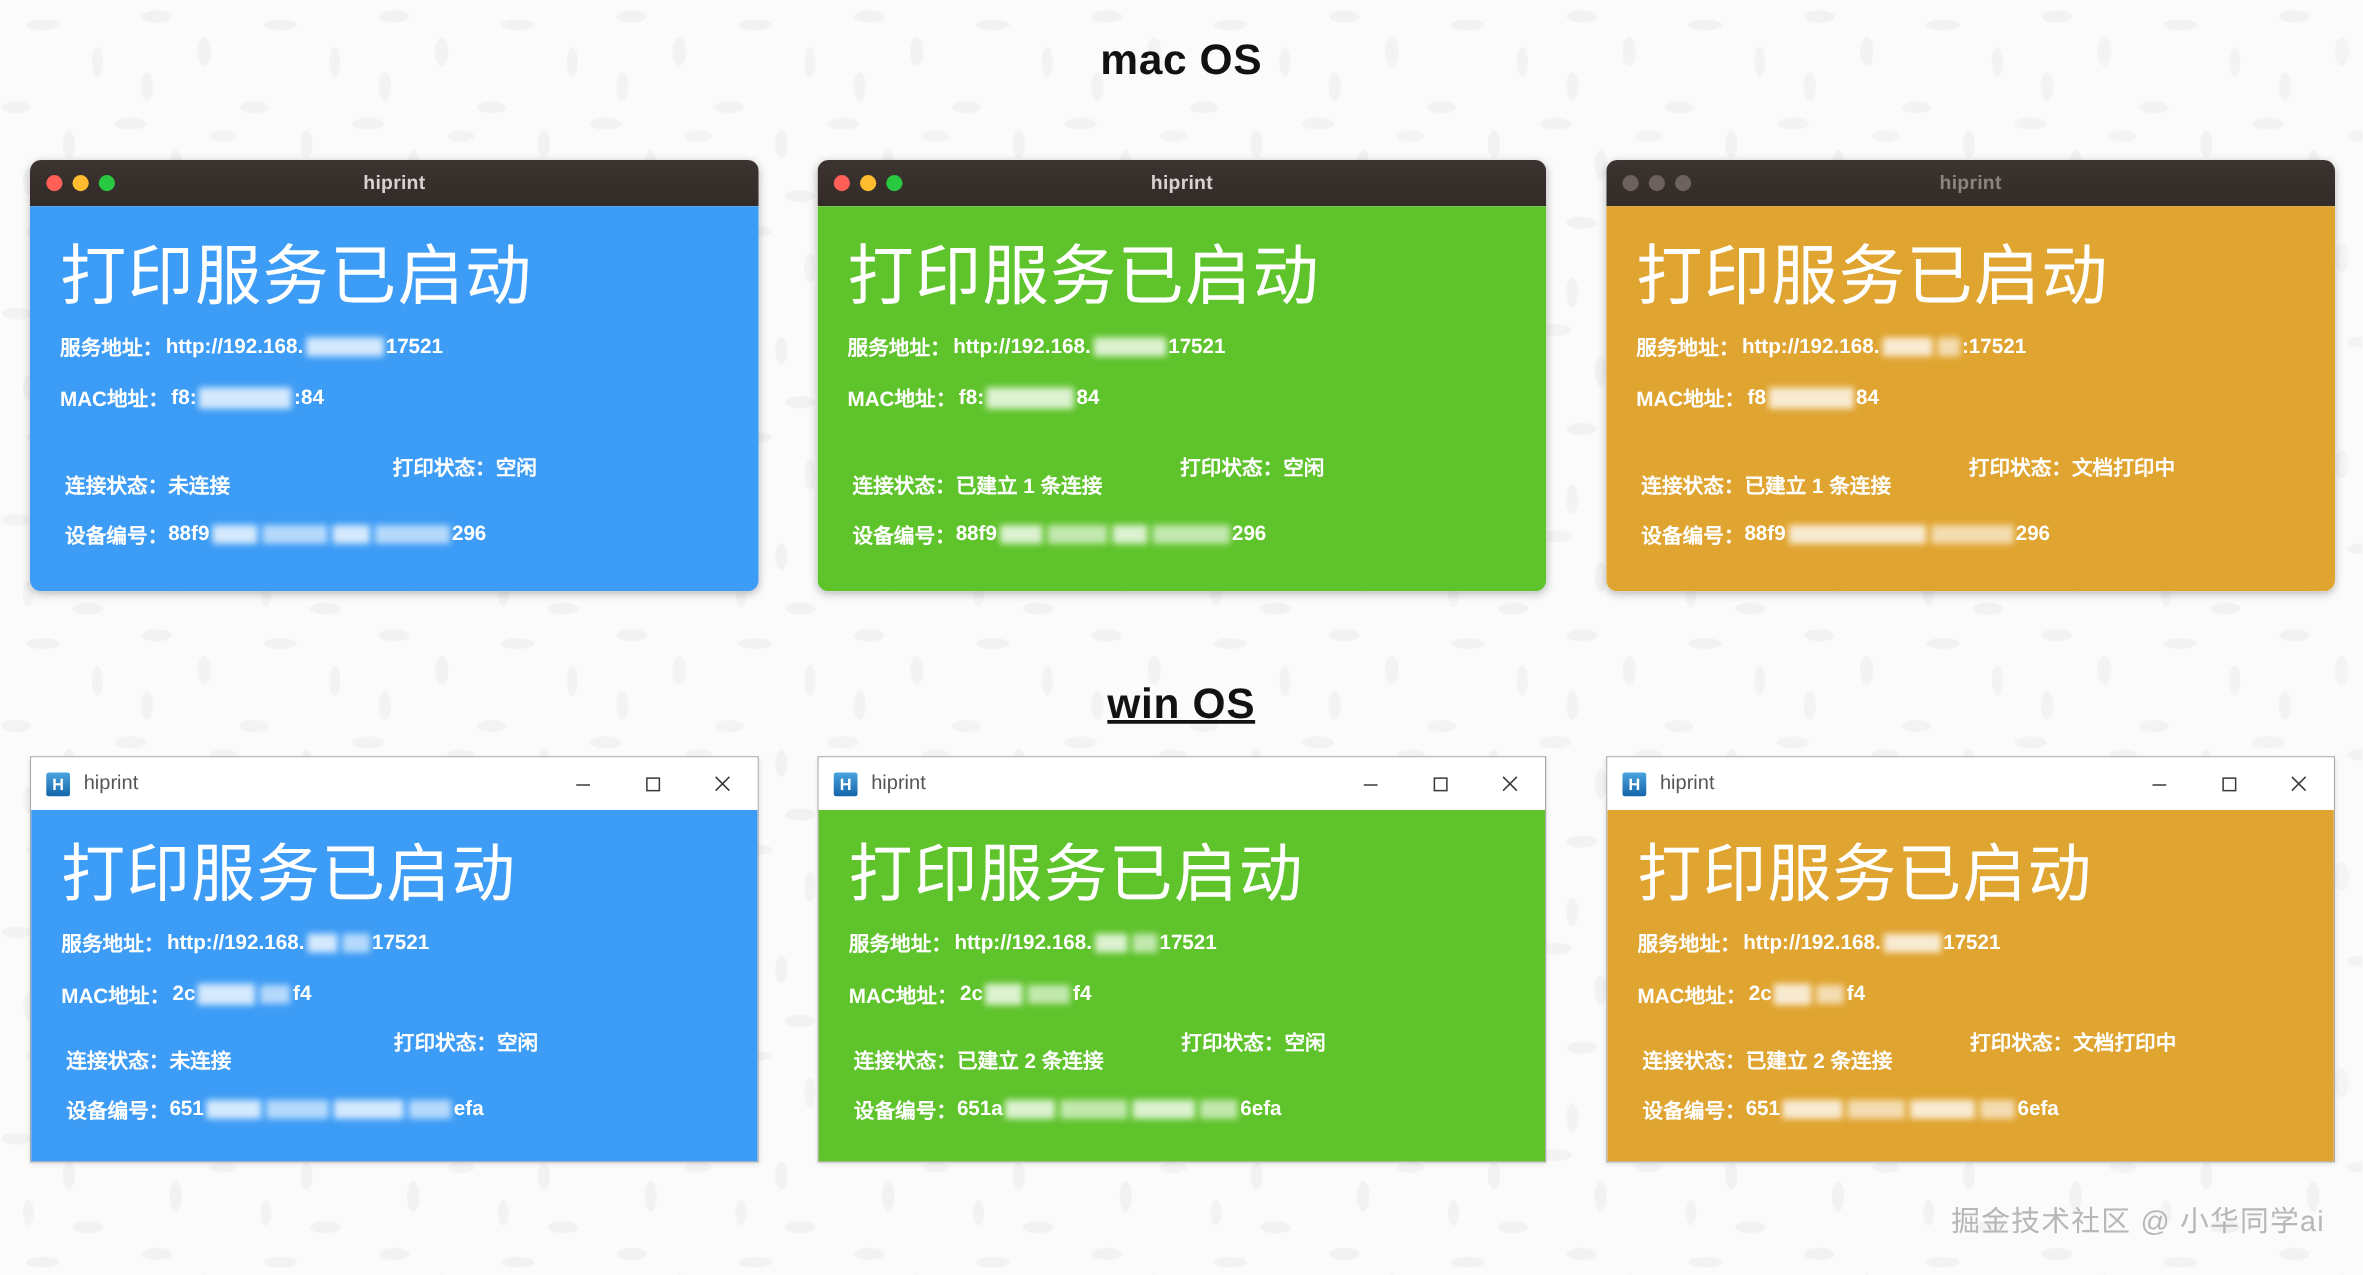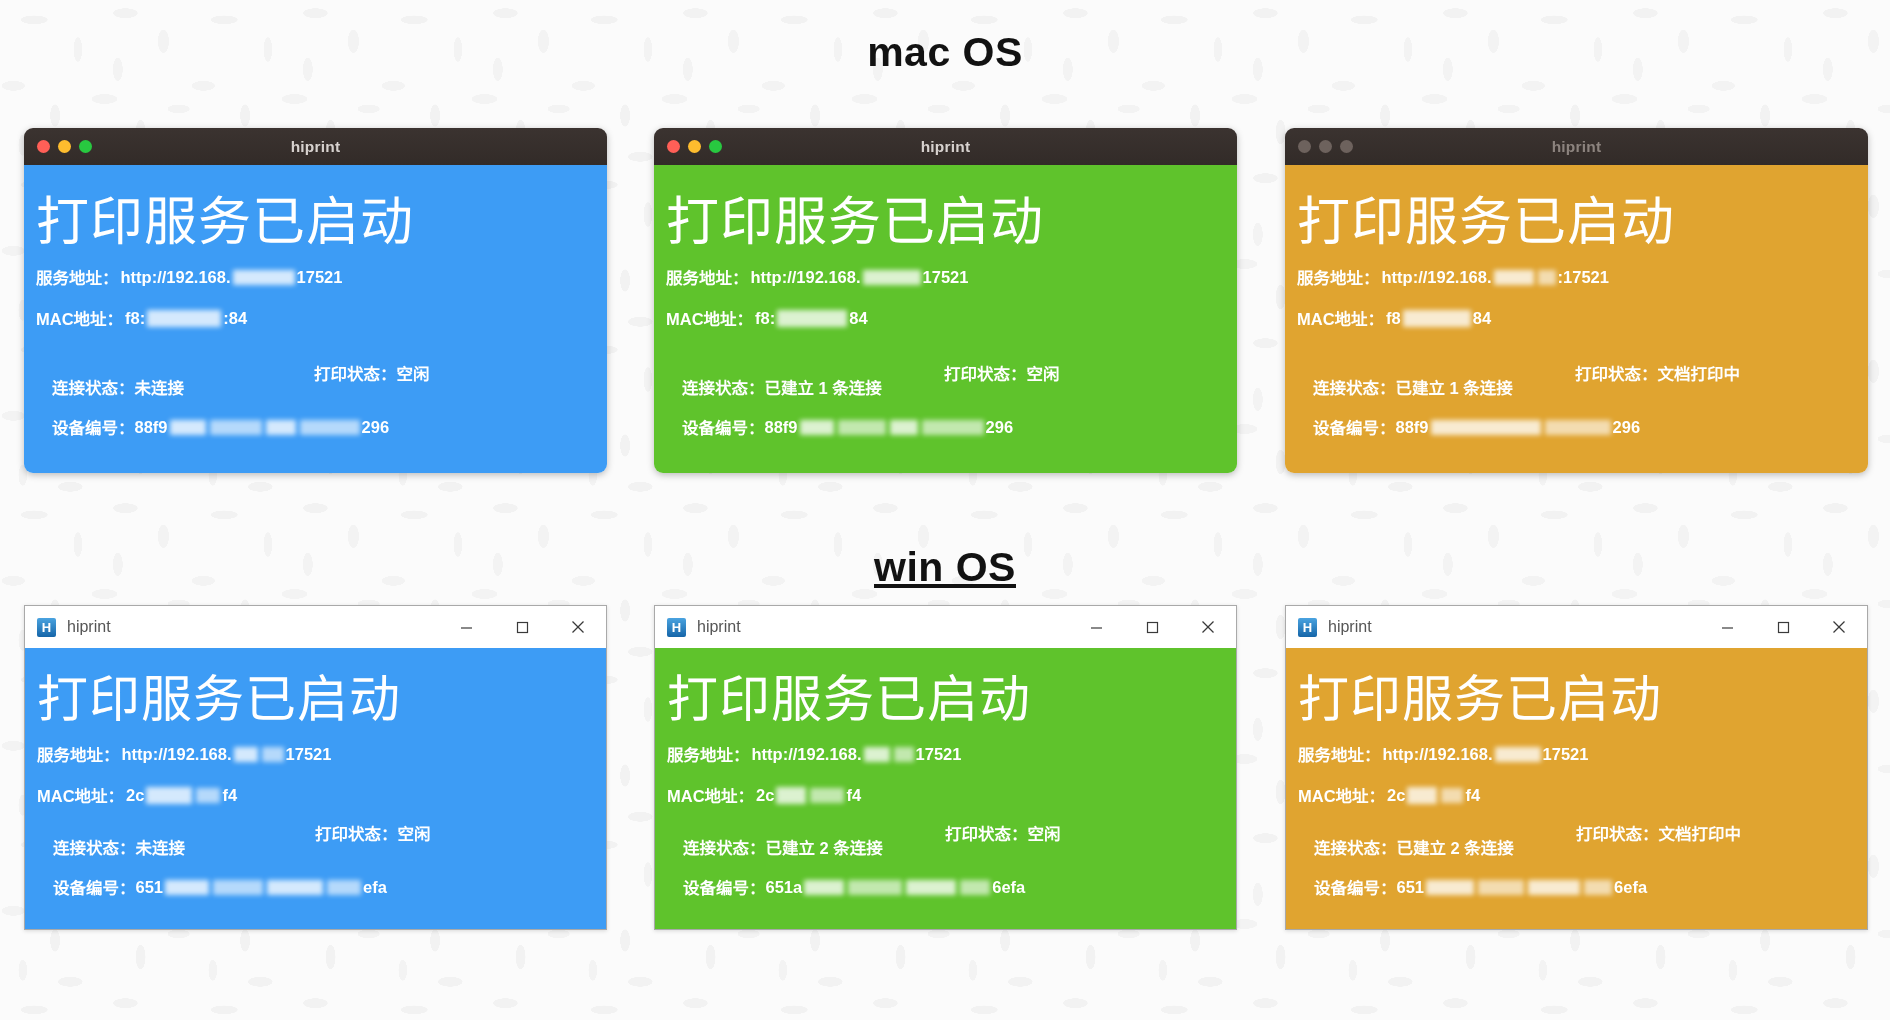--- a/index.html
+++ b/index.html
@@ -41,21 +41,21 @@
   }
 
   .page { position: relative; z-index: 1; width: 1890px; height: 1020px; }
 
   
   .section-heading {
     position: absolute;
     left: 0;
     width: 1890px;
     text-align: center;
-    font-size: 41px;
+    font-size: 34px;
     font-weight: bold;
     color: #121212;
     letter-spacing: 0.5px;
   }
   #heading-mac { top: 29px; }
   #heading-win { top: 544px; text-decoration: underline; }
 
   
   .window {
     position: absolute;
@@ -147,21 +147,21 @@
     display: flex;
     align-items: center;
     justify-content: center;
     color: #3a3a3a;
   }
   .winos-btn svg { display: block; }
 
   
   .panel {
     position: relative;
-    padding: 0 12px;
+    padding: 0 24px;
     box-sizing: border-box;
     color: #ffffff;
   }
   .mac-shell .panel { height: 308px; }
   .winos-shell .panel { height: 281px; }
 
   .panel.blue   { background: #3d9cf5; }
   .panel.green  { background: #5fc32c; }
   .panel.orange { background: #e0a430; }
 
@@ -576,14 +576,15 @@
           <span class="redact" style="width:48px"></span>
           <span class="redact soft" style="width:46px"></span>
           <span class="redact" style="width:52px"></span>
           <span class="redact soft" style="width:28px"></span>
           <span>6efa</span>
         </div>
       </div>
     </div>
   </div>
 
+  <div class="watermark">掘金技术社区 @ 小华同学ai</div>
 
 </div>
 
 </body></html>

